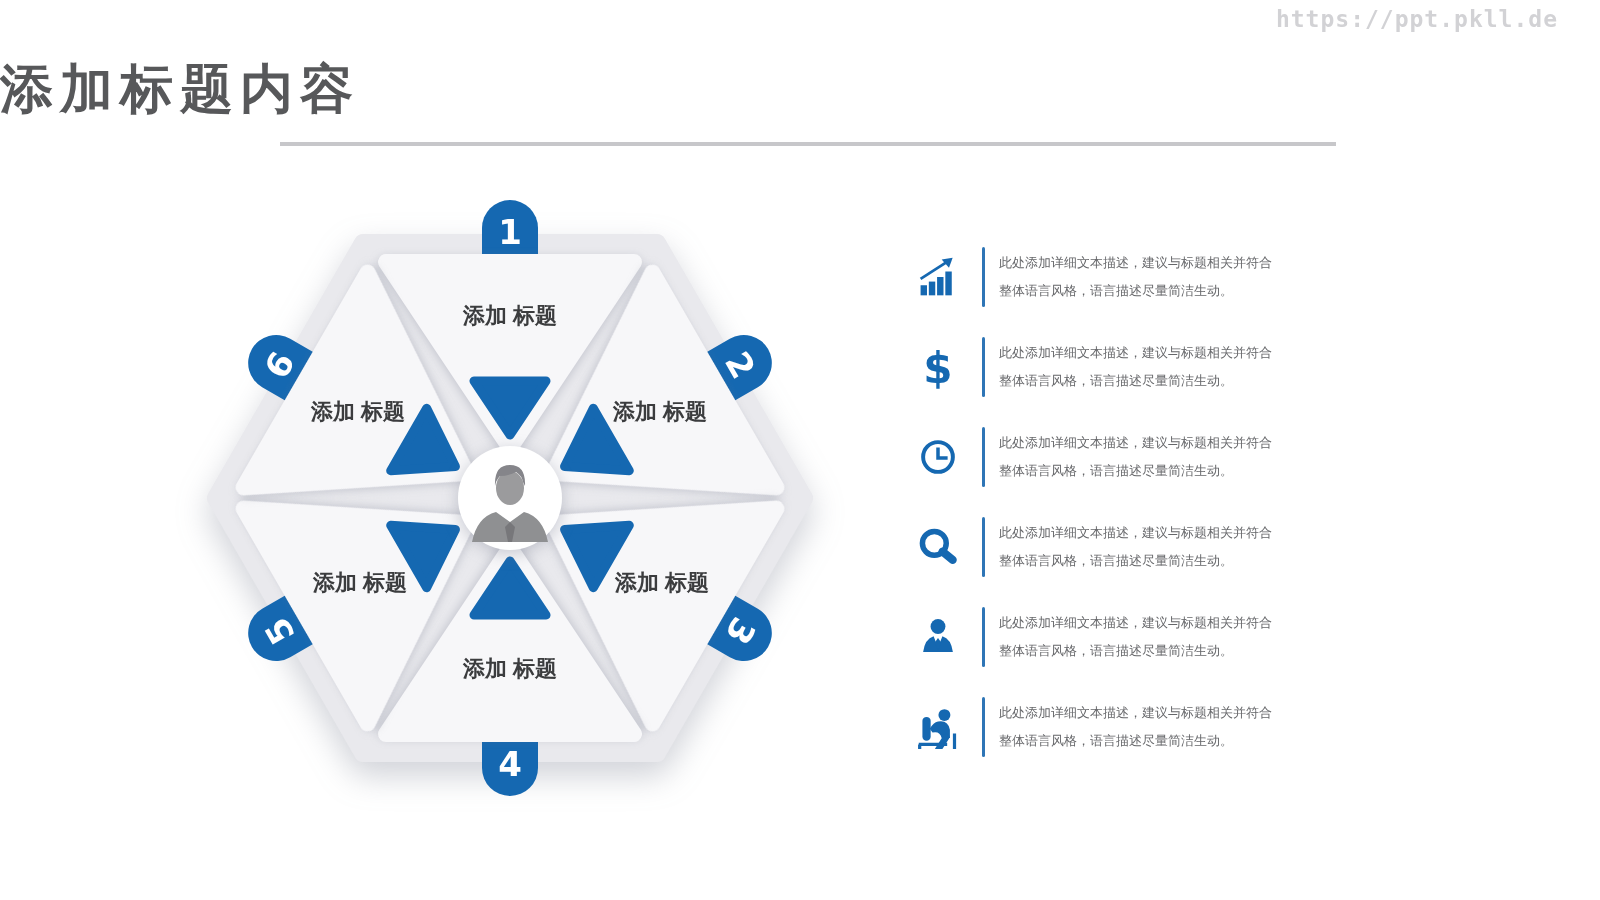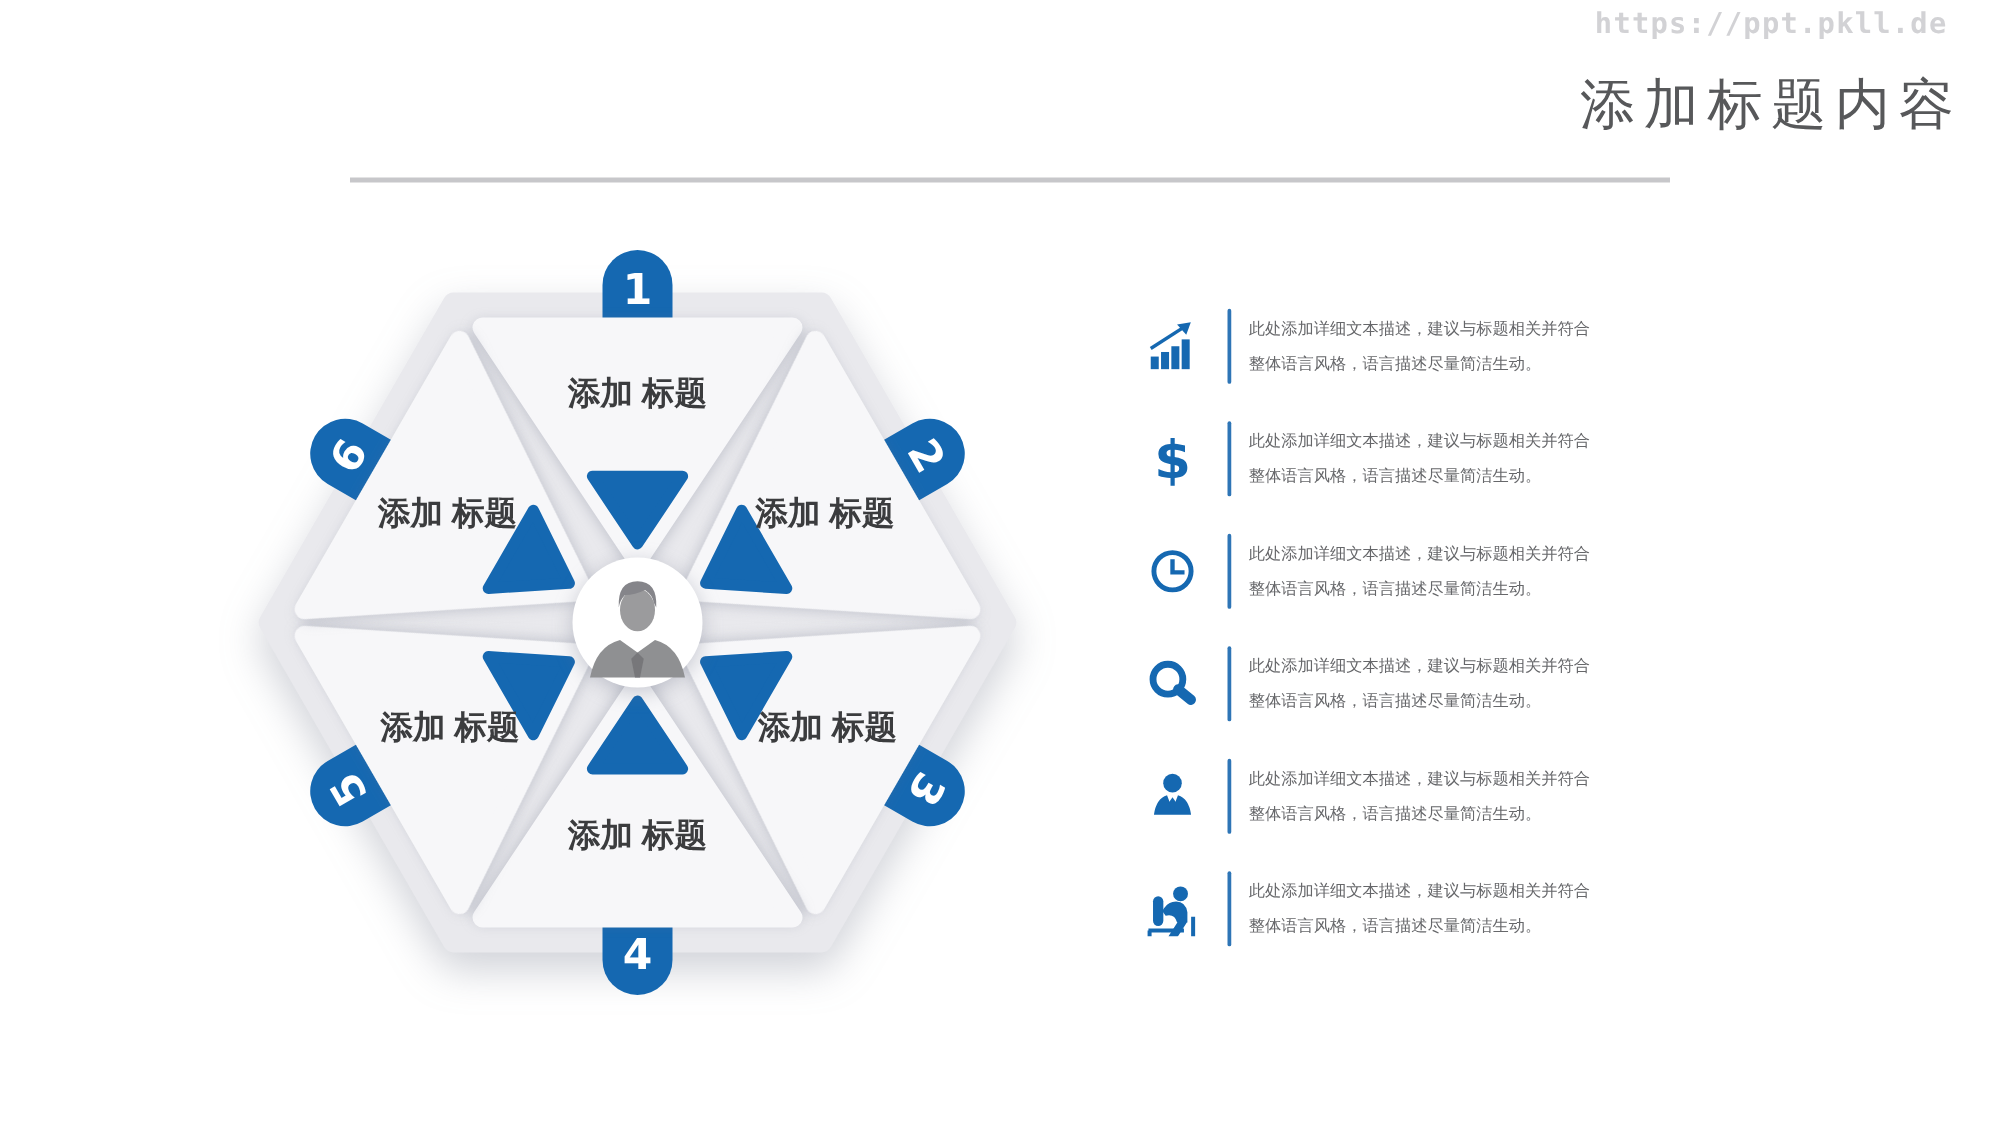--- a/index.html
+++ b/index.html
@@ -15,40 +15,40 @@
     --avatar-gray:#8f9092;
   }
   *{margin:0;padding:0;box-sizing:border-box;}
   html,body{width:1600px;height:900px;background:#ffffff;overflow:hidden;
     font-family:"Liberation Sans","DejaVu Sans",sans-serif;}
   .stage{position:relative;width:1600px;height:664px;background:#ffffff;}
 
   .watermark{position:absolute;top:6px;right:42px;font-family:"DejaVu Sans Mono",monospace;
     font-weight:bold;font-size:23px;color:var(--watermark-color);letter-spacing:1px;}
 
-  .title{position:absolute;top:54px;left:0;width:1570px;text-align:right;
-    font-size:44px;font-weight:400;color:var(--title-text);letter-spacing:7px;}
+  .title{position:absolute;top:54px;left:0;width:1570px;text-align:left;
+    font-size:53px;font-weight:700;color:var(--title-text);letter-spacing:7px;}
   .title-divider{position:absolute;top:142px;left:280px;width:1056px;height:4px;
     background:var(--divider);}
 
   .diagram{position:absolute;left:190px;top:178px;width:640px;height:640px;}
   .diagram svg{position:absolute;left:0;top:0;overflow:visible;}
 
   .plate{fill:var(--plate);stroke:var(--plate);stroke-width:18;stroke-linejoin:round;
     filter:drop-shadow(0 14px 16px rgba(100,105,125,.30));}
   .tile{fill:var(--tile);stroke:var(--tile);stroke-width:16;stroke-linejoin:round;
     filter:drop-shadow(0 3px 5px rgba(110,115,135,.30));}
   .tri{fill:var(--accent);stroke:var(--accent);stroke-width:9;stroke-linejoin:round;}
   .badge{fill:var(--accent);}
   .badge-num{fill:#ffffff;font-family:"DejaVu Sans",sans-serif;font-weight:800;font-size:34px;
     text-anchor:middle;dominant-baseline:central;}
   .center-circle{fill:#ffffff;filter:drop-shadow(0 4px 8px rgba(110,115,135,.35));}
 
   .sector-label{position:absolute;width:130px;transform:translate(-50%,-50%);
-    text-align:center;font-size:26px;font-weight:bold;color:var(--label-text);line-height:33px;}
+    text-align:center;font-size:22px;font-weight:bold;color:var(--label-text);line-height:33px;}
 
   .info-panel{position:absolute;left:910px;top:246px;width:470px;}
   .info-row{display:flex;align-items:center;height:62px;margin-bottom:28px;}
   .icon-box{width:56px;height:56px;display:flex;align-items:center;justify-content:center;flex:0 0 56px;}
   .v-bar{width:3px;height:60px;background:var(--bar-color);border-radius:2px;margin:0 14px 0 16px;flex:0 0 3px;}
   .item-text{font-size:13px;line-height:28px;color:var(--body-text);white-space:nowrap;}
   .item-text span{display:block;}
   .icon-stroke{stroke:var(--accent);fill:none;}
   .icon-fill{fill:var(--accent);}
   .dollar-glyph{fill:var(--accent);font-family:"DejaVu Sans",sans-serif;font-weight:bold;font-size:46px;

